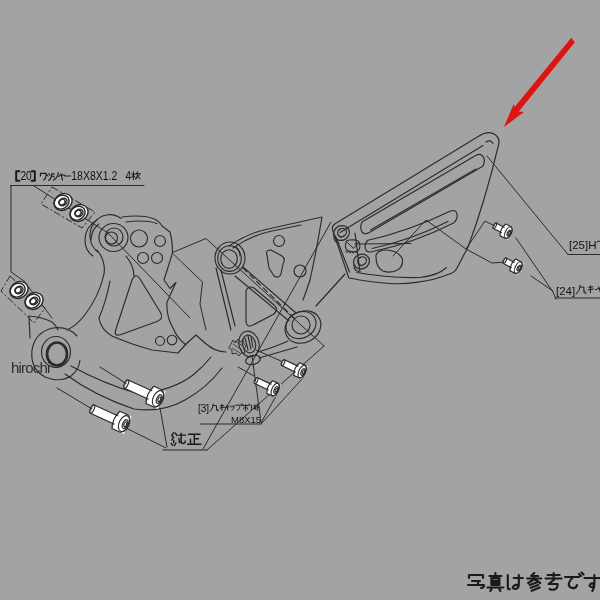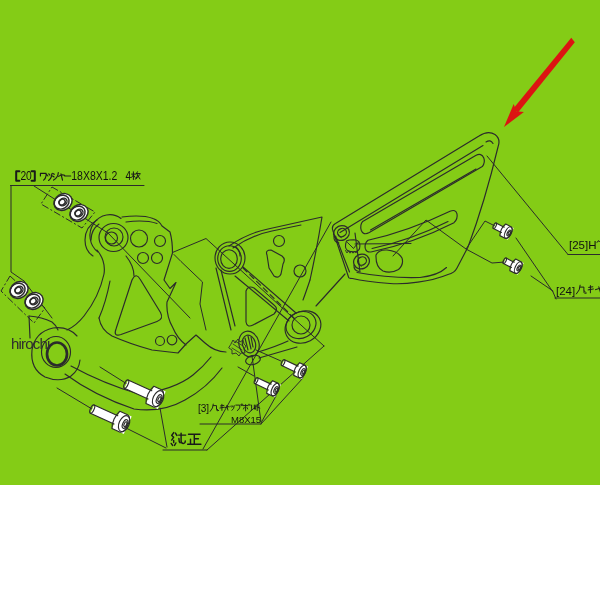--- a/index.html
+++ b/index.html
@@ -1,16 +1,16 @@
 <!DOCTYPE html>
 <html><head>
 <meta charset="utf-8">
 <style>
 html,body{margin:0;padding:0;background:#fff;}
-#page{position:relative;width:600px;height:485px;background:#84cc16;overflow:hidden;
+#page{position:relative;width:600px;height:600px;background:#a3a3a3;overflow:hidden;
 font-family:"Liberation Sans",sans-serif;}
 svg{position:absolute;top:0;left:0;}
 </style>
 </head>
 <body>
 <div id="page">
 <svg width="600" height="600" viewBox="0 0 600 600" fill="none" stroke="#2b2b2b" stroke-width="1.15" stroke-linecap="round" stroke-linejoin="round">
 
 <g stroke="none" fill="#dc1412">
   <path d="M571.3,37.7 L574.8,42.2 L518,112.5 L513.2,108.7 Z"></path>
@@ -266,14 +266,14 @@
 <text x="231" y="423" font-family="Liberation Sans" font-size="9.5px" fill="#111" stroke="none">M8X15</text>
 <path d="M 173.7,432.6 L 171.7,435.5 L 173.7,437.2 L 171.7,440.1 M 175.4,433.1 L 177.0,435.5 M 173.7,440.5 V 442.6 M 171.2,443.4 L 172.6,445.4 M 175.9,443.0 L 174.5,445.4 M 178.7,435.1 H 185.7 M 181.1,433.1 V 440.5 Q 181.1,443.8 183.9,443.4 Q 185.3,443.0 185.3,440.9 M 178.9,438.4 Q 178.9,441.7 180.1,442.7 M 188.5,434.3 H 200.0 M 194.3,434.3 V 444.2 M 194.4,438.8 H 198.4 M 190.5,439.2 V 444.2 M 187.7,444.2 H 200.9" stroke-width="1.45"></path>
 <path d="M 580.2,285.2 Q 580.2,290.2 576.4,294.0 M 580.2,287.1 H 583.9 V 291.5 Q 583.9,294.3 586.4,293.1 M 584.2,290.9 L 585.5,292.1 M 588.7,287.4 L 592.8,286.8 M 588.1,289.9 L 593.4,289.0 M 590.4,285.6 V 292.8 M 595.4,289.6 Q 599.8,287.4 603.5,288.7 M 598.8,286.8 L 600.7,293.4 M 608.1,287.8 L 609.4,289.6 M 611.3,287.1 L 612.5,289.0 M 615.0,286.8 Q 615.0,291.5 610.6,293.7" stroke-width="1.0"></path>
 <text x="556.0" y="294.9" font-family="Liberation Sans" font-size="11.5px" fill="#111" stroke="none">[24]</text>
 <path d="M 597.0,242.4 Q 598.0,240.5 599.0,240.8 L 602.0,243.9 M 603.3,240.2 A 1.1,1.1 0 1 0 605.4,240.2 A 1.1,1.1 0 1 0 603.3,240.2" stroke-width="1.0"></path>
 <text x="569.0" y="248.9" font-family="Liberation Sans" font-size="11.5px" fill="#111" stroke="none">[25]H</text>
 <path d="M 469.0,575.0 V 578.0 M 469.0,575.0 H 483.0 V 578.0 M 472.0,581.0 H 480.0 M 468.0,585.0 H 484.0 Q 484.0,588.0 481.0,588.0 M 478.0,581.5 V 585.0 M 495.4,573.0 V 576.0 M 489.4,576.0 H 501.4 M 491.4,578.0 H 499.4 V 585.0 H 491.4 Z M 492.4,580.6 H 498.4 M 492.4,582.8 H 498.4 M 487.4,587.5 H 503.4 M 491.4,589.0 L 490.4,591.0 M 499.4,589.0 L 500.4,591.0 M 507.8,575.0 V 587.0 Q 507.8,590.0 509.8,589.0 M 513.8,578.0 H 522.8 M 518.8,575.0 V 584.0 Q 518.8,589.0 514.8,589.0 Q 511.3,588.0 513.8,585.8 Q 516.8,584.0 518.8,586.0 M 534.2,573.0 L 531.2,576.0 H 538.2 M 527.2,578.5 H 541.2 M 534.2,576.0 V 579.0 L 528.2,583.0 M 534.2,579.0 L 540.2,583.0 M 536.7,582.5 L 529.7,585.0 M 538.2,585.0 L 530.7,587.8 M 539.7,587.5 L 531.7,590.8 M 553.6,573.0 V 577.0 M 547.6,575.0 H 559.6 M 545.6,578.5 H 561.6 M 555.6,578.5 L 548.6,584.0 M 549.6,584.0 H 557.6 M 557.6,584.0 Q 557.6,588.0 555.6,589.0 Q 552.6,590.5 549.6,589.0 M 565.0,577.0 H 579.0 M 573.0,577.0 Q 570.0,580.0 569.0,583.0 Q 568.0,587.0 572.0,588.0 Q 576.0,589.0 577.0,585.0 M 579.0,574.0 L 581.0,576.0 M 581.5,572.5 L 583.5,574.5 M 584.4,578.0 H 599.4 M 594.4,575.0 V 583.0 Q 594.4,587.0 591.4,587.0 Q 588.4,586.5 590.4,584.0 Q 592.4,582.8 594.4,584.0 Q 594.4,588.0 592.4,591.0" stroke-width="2.15"></path>
 </g>
 </svg>
 
-<div style="position:absolute;left:11px;top:335px;font-size:15px;letter-spacing:-0.8px;color:#2e2e2e;">hirochi</div>
+<div style="position:absolute;left:11px;top:359px;font-size:15px;letter-spacing:-0.8px;color:#2e2e2e;">hirochi</div>
 </div>
 
 </body></html>

